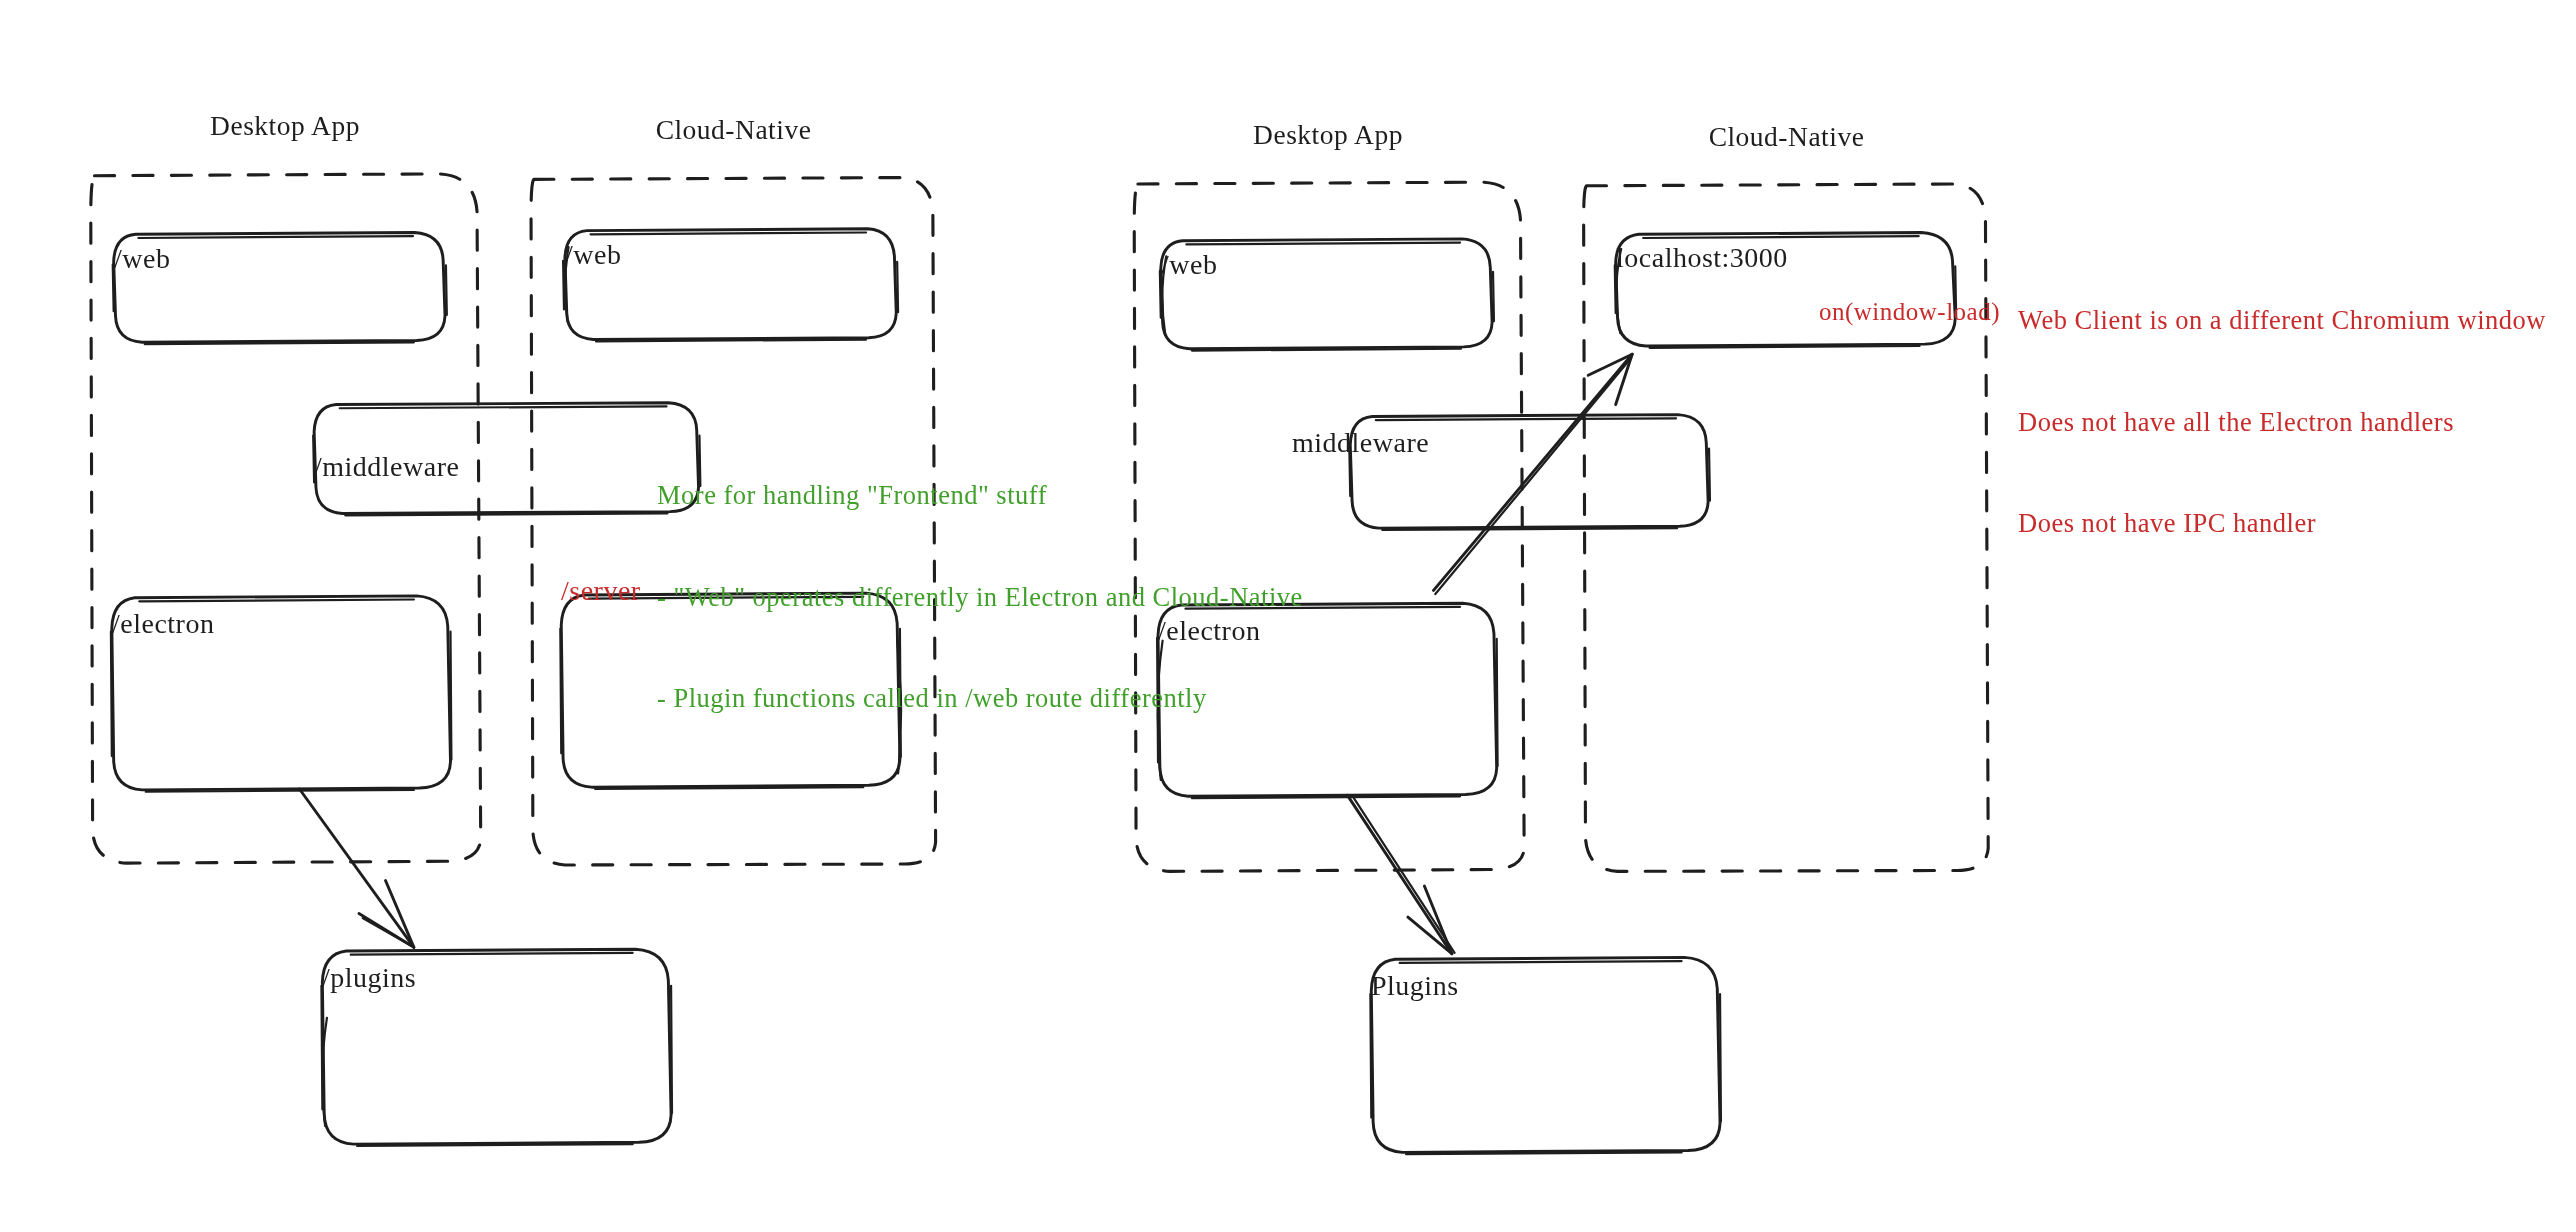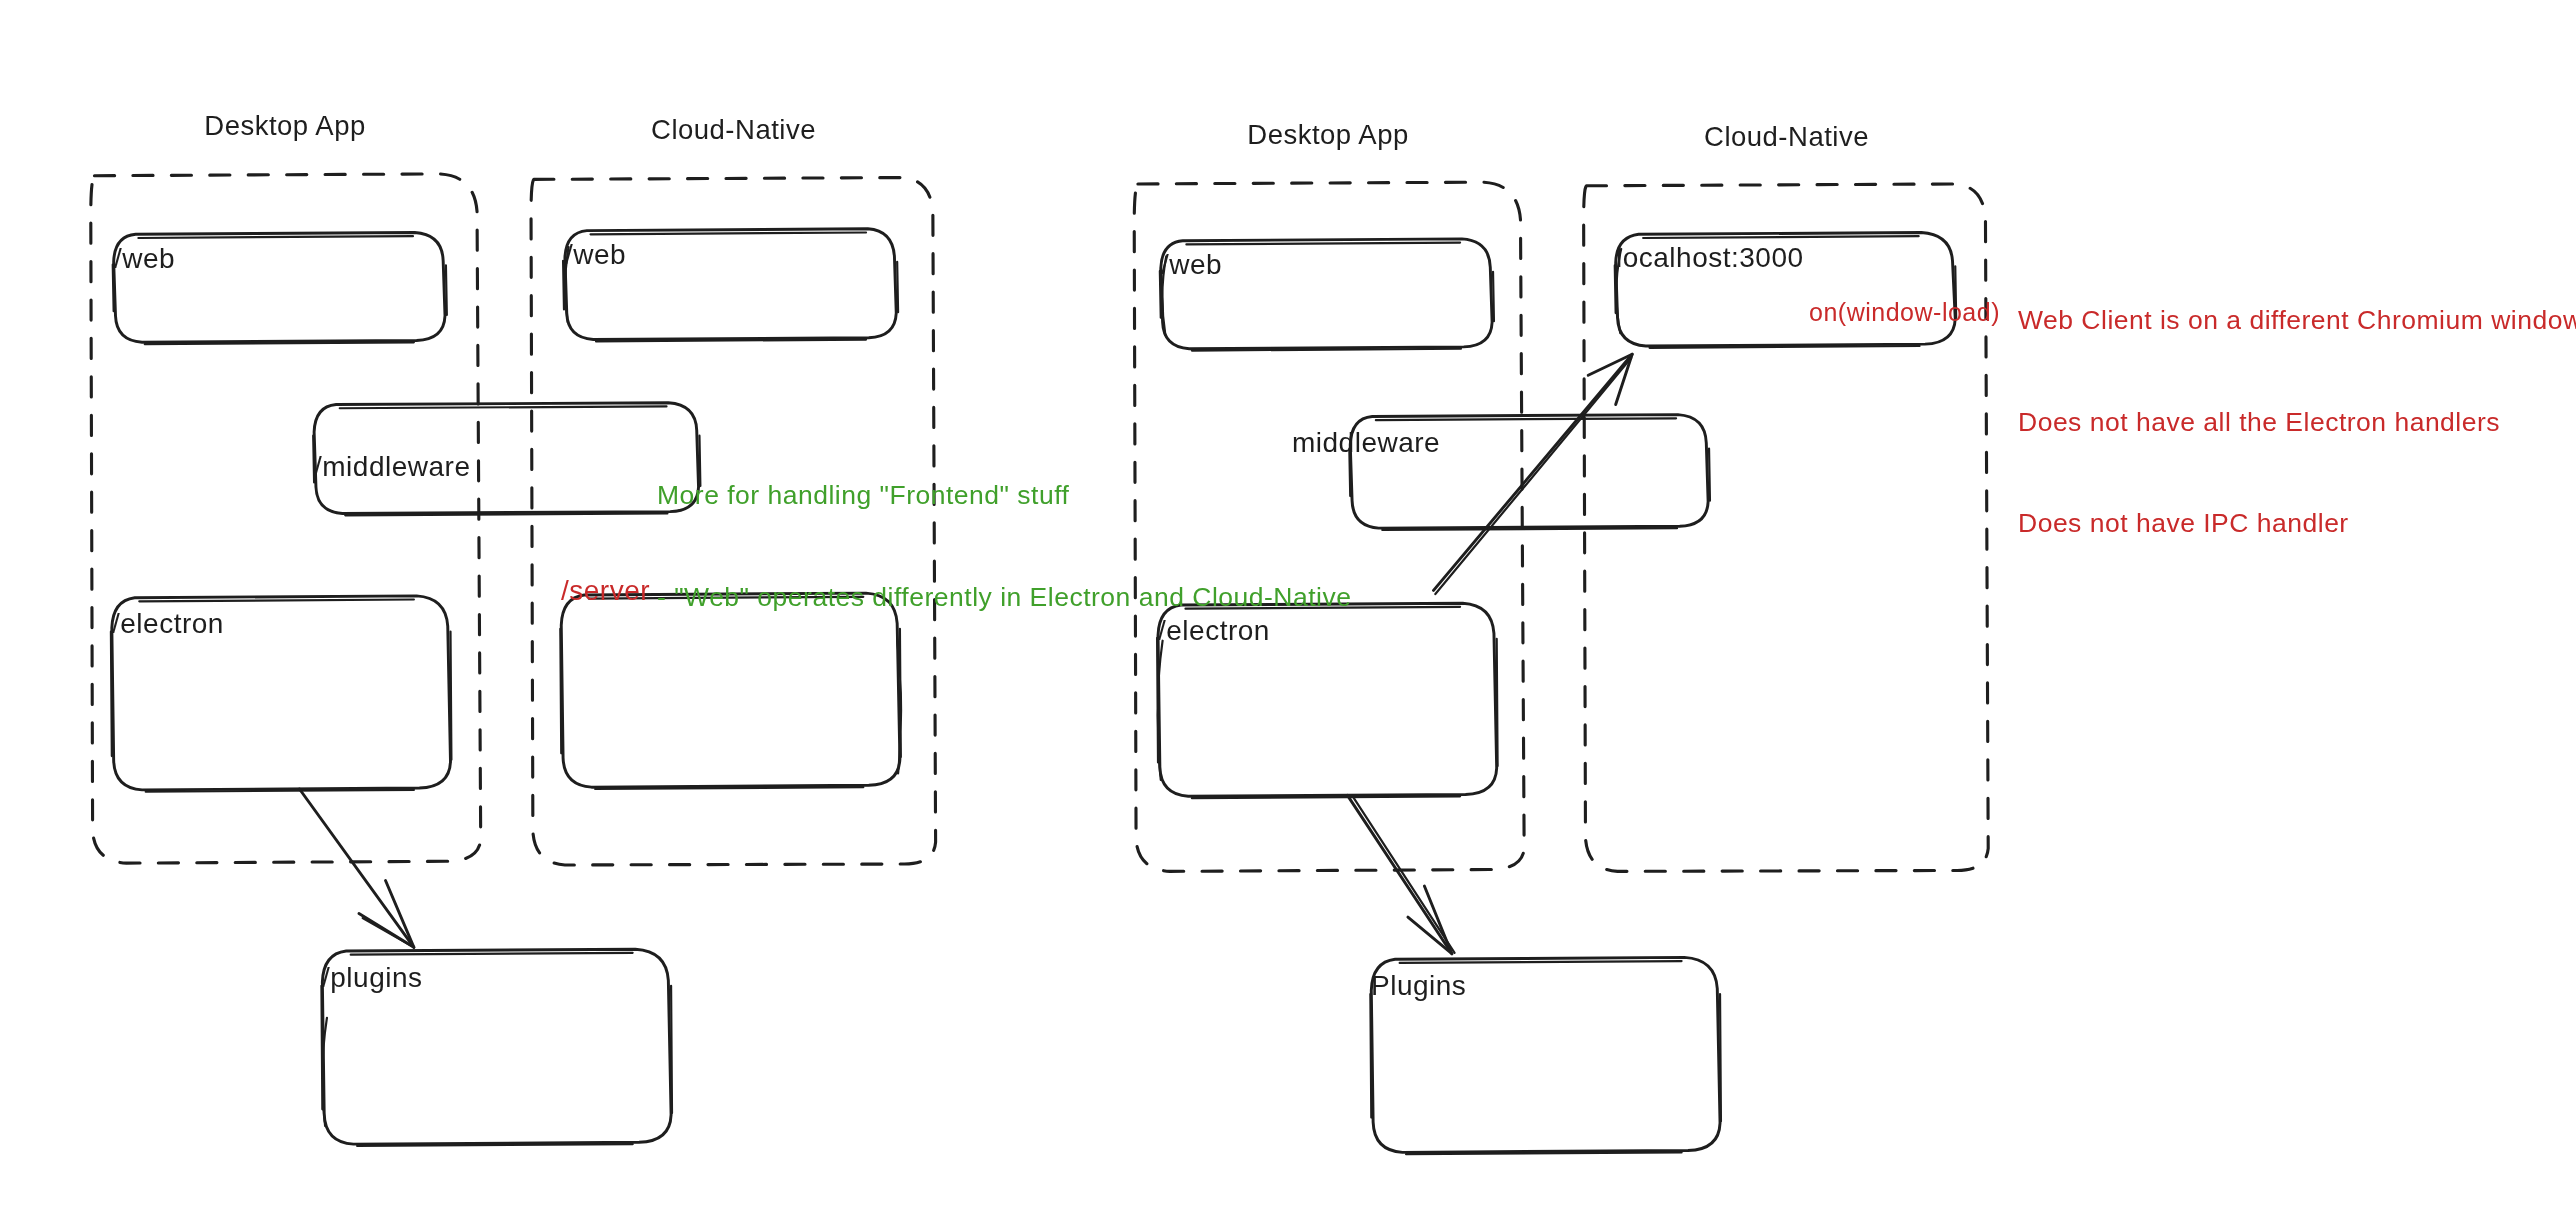--- a/index.html
+++ b/index.html
@@ -16,21 +16,21 @@
   }
   #canvas {
     position: absolute;
     left: 0; top: 0;
     width: 2576px;
     height: 1232px;
   }
   .lbl {
     position: absolute;
     white-space: pre;
-    font-family: Liberation Sans, sans-serif;
+    font-family: Liberation Serif, serif;
     color: #1e1e1e;
     letter-spacing: 0.5px;
   }
   .group-title {
     font-size: 27.5px;
     text-align: center;
   }
   .node-label {
     font-size: 28px;
     text-align: left;
@@ -178,20 +178,21 @@
 <div class="lbl node-label" style="left:114px; top:243px; width:331px;">/web</div>
 <div class="lbl node-label" style="left:565px; top:239px; width:331px;">/web</div>
 <div class="lbl node-label" style="left:314px; top:415px; width:384px;margin-top:36px;">/middleware</div>
 <div class="lbl node-label" style="left:112px; top:608px; width:337px;">/electron</div>
 <div class="lbl node-label red" style="left:561px; top:575px; width:399px;">/server</div>
 <div class="lbl node-label" style="left:322px; top:962px; width:348px;">/plugins</div>
 
 <div class="lbl note green" style="left:657px; top:411px;">
   <div>More for handling "Frontend" stuff</div>
   <div>- "Web" operates differently in Electron and Cloud-Native</div>
+  <div>- Plugin functions called in /web route differently</div>
 </div>
 
 <div class="lbl group-title" style="left:1134px; top:119px; width:388px;">Desktop App</div>
 <div class="lbl group-title" style="left:1584px; top:121px; width:405px;">Cloud-Native</div>
 
 <div class="lbl node-label" style="left:1161px; top:249px; width:331px;">/web</div>
 <div class="lbl node-label" style="left:1616px; top:242px; width:340px;">localhost:3000</div>
 <div class="lbl node-sub red" style="left:1660px; top:298px; width:340px;text-align:right;">on(window-load)</div>
 <div class="lbl node-label" style="left:1292px; top:427px; width:359px;">middleware</div>
 <div class="lbl node-label" style="left:1158px; top:615px; width:337px;">/electron</div>

